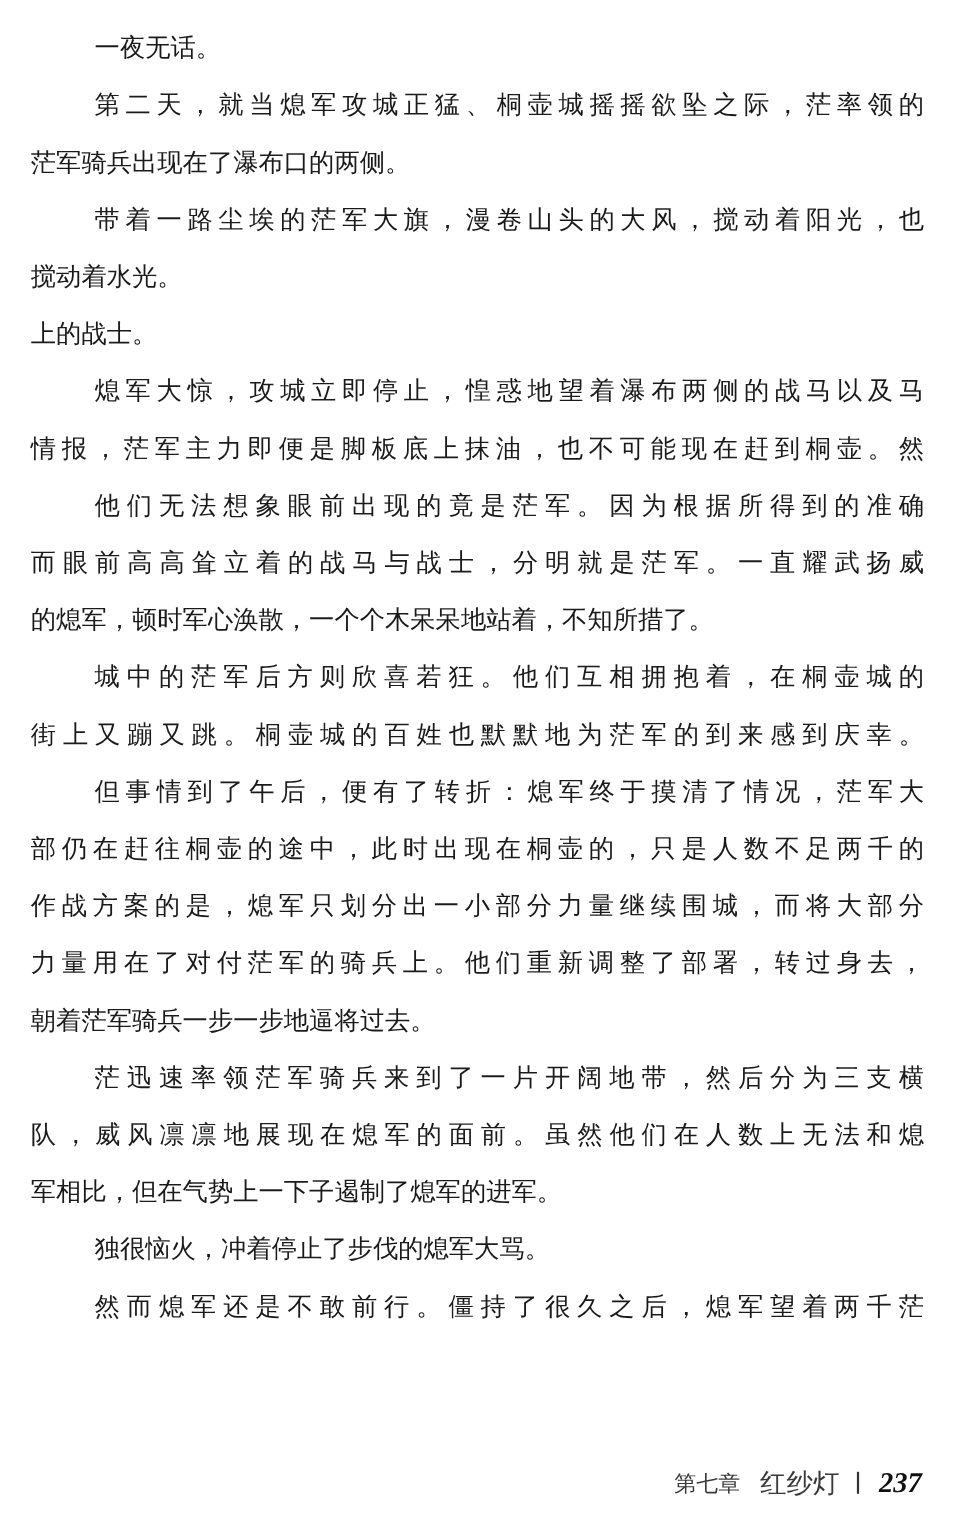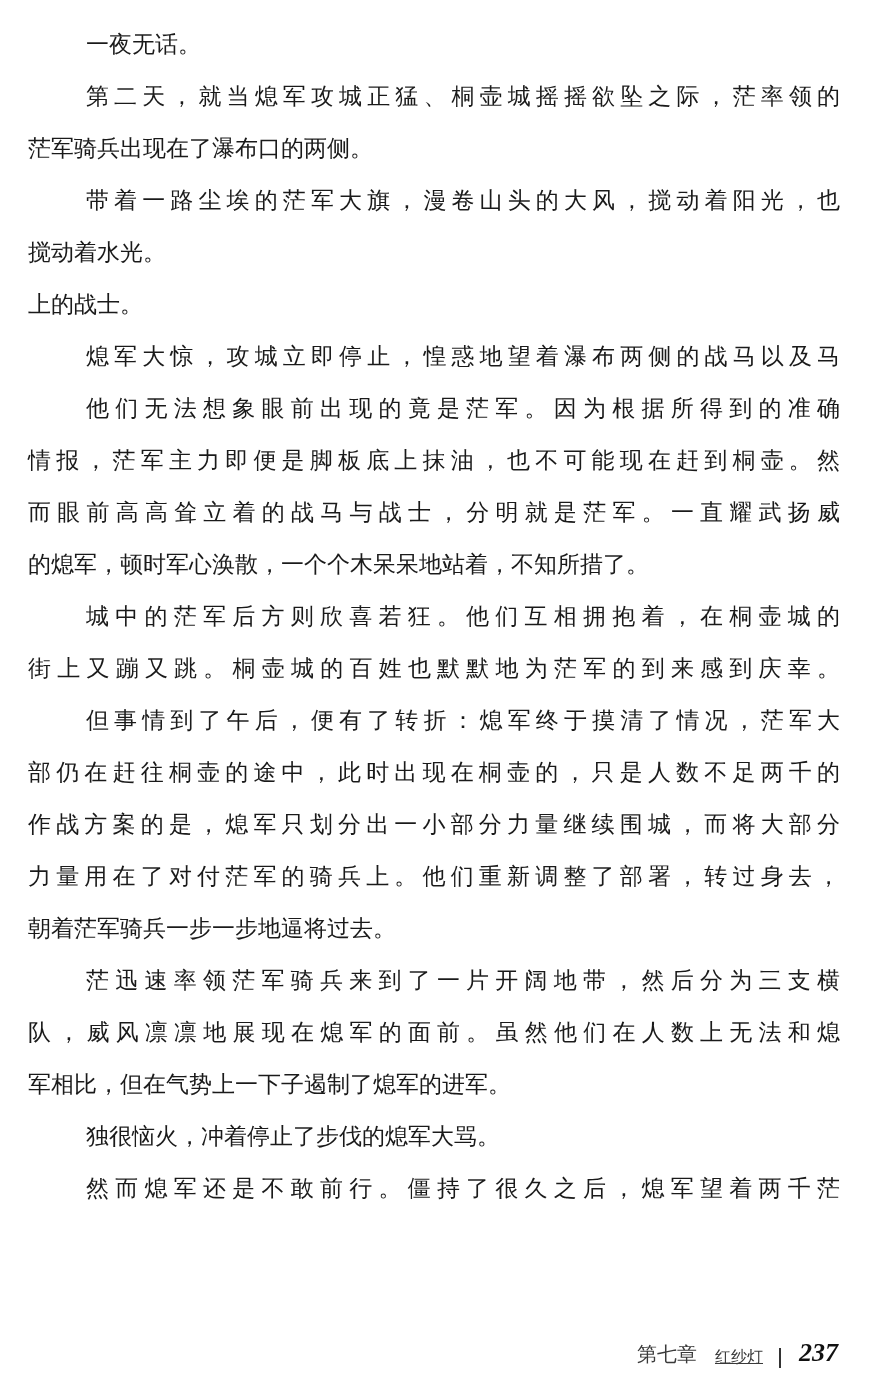--- a/index.html
+++ b/index.html
@@ -35,32 +35,31 @@
   }
   .line.last {
     text-align-last: left;
   }
   .footer {
     position: absolute;
     top: 1328px;
     right: 34px;
     height: 40px;
     display: flex;
-    align-items: flex-end;
+    align-items: center;
     color: #3a3a3a;
     font-family: "DejaVu Sans", "Liberation Sans", sans-serif;
   }
   .footer .chapter {
     font-size: 20px;
     letter-spacing: 0;
   }
   .footer .title {
-    font-size: 16px;
+    font-size: 24px;
     margin-left: 18px;
-    text-decoration: underline;
   }
   .footer .sep {
     display: inline-block;
     width: 2px;
     height: 20px;
     background: #333;
     margin: 0 18px 0 16px;
   }
   .footer .num {
     font-family: "Liberation Serif", "DejaVu Serif", serif;
@@ -79,22 +78,22 @@
 
   <div class="line indent">第二天，就当熄军攻城正猛、桐壶城摇摇欲坠之际，茫率领的</div>
   <div class="line last">茫军骑兵出现在了瀑布口的两侧。</div>
 
   <div class="line indent">带着一路尘埃的茫军大旗，漫卷山头的大风，搅动着阳光，也</div>
   <div class="line last">搅动着水光。</div>
 
   <div class="line last">上的战士。</div>
   <div class="line indent">熄军大惊，攻城立即停止，惶惑地望着瀑布两侧的战马以及马</div>
 
+  <div class="line">情报，茫军主力即便是脚板底上抹油，也不可能现在赶到桐壶。然</div>
   <div class="line indent">他们无法想象眼前出现的竟是茫军。因为根据所得到的准确</div>
-  <div class="line">情报，茫军主力即便是脚板底上抹油，也不可能现在赶到桐壶。然</div>
   <div class="line">而眼前高高耸立着的战马与战士，分明就是茫军。一直耀武扬威</div>
   <div class="line last">的熄军，顿时军心涣散，一个个木呆呆地站着，不知所措了。</div>
 
   <div class="line indent">城中的茫军后方则欣喜若狂。他们互相拥抱着，在桐壶城的</div>
   <div class="line">街上又蹦又跳。桐壶城的百姓也默默地为茫军的到来感到庆幸。</div>
 
   <div class="line indent">但事情到了午后，便有了转折：熄军终于摸清了情况，茫军大</div>
   <div class="line">部仍在赶往桐壶的途中，此时出现在桐壶的，只是人数不足两千的</div>
   <div class="line">作战方案的是，熄军只划分出一小部分力量继续围城，而将大部分</div>
   <div class="line">力量用在了对付茫军的骑兵上。他们重新调整了部署，转过身去，</div>

